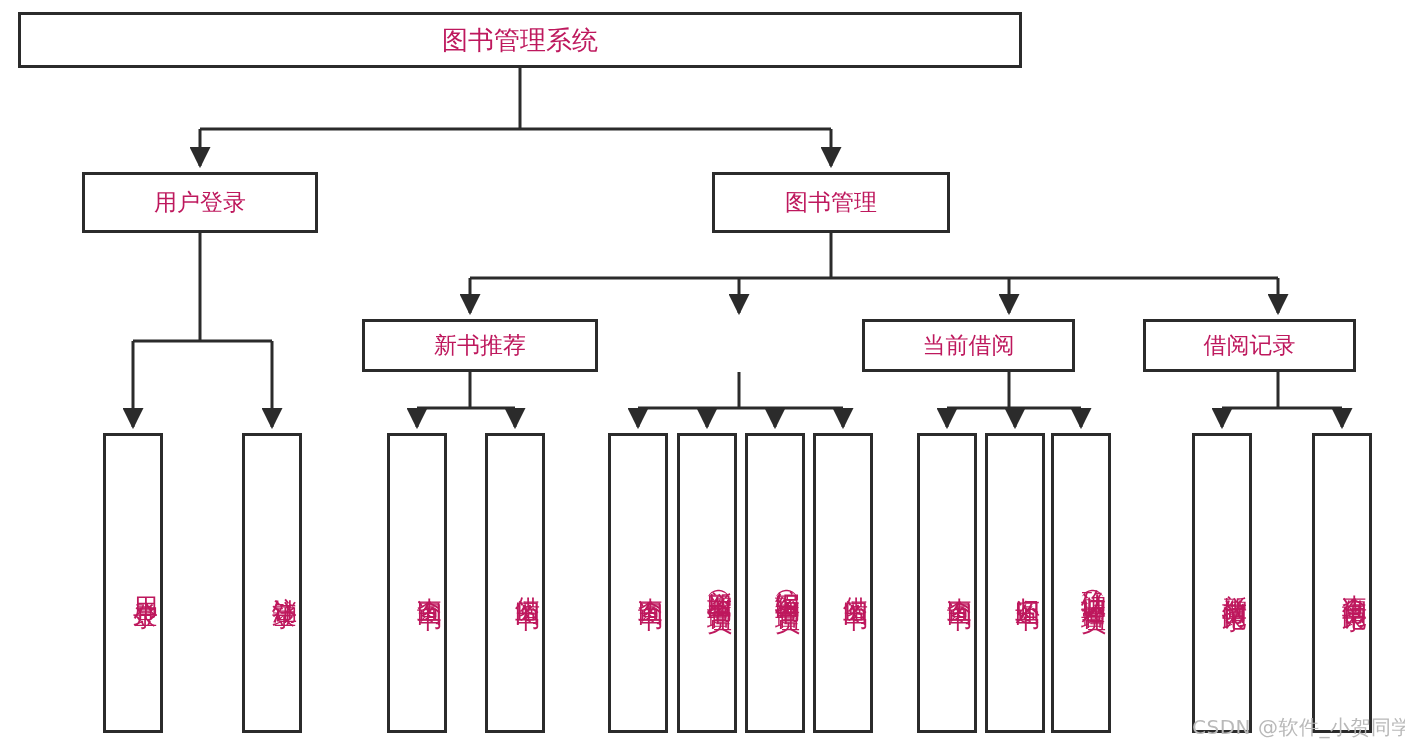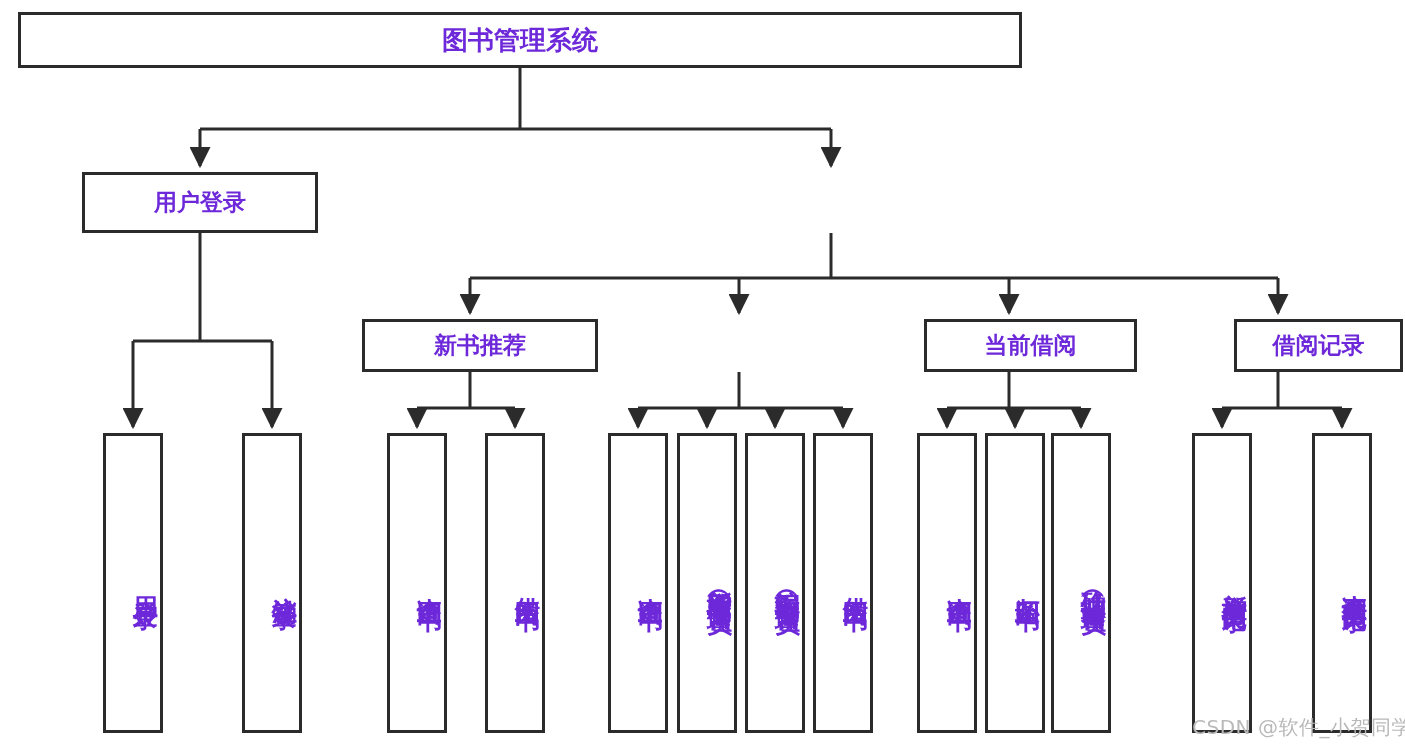--- a/index.html
+++ b/index.html
@@ -27,23 +27,22 @@
   }
   .node {
     position: absolute;
     box-sizing: border-box;
     background: #ffffff;
     border: 3px solid #2b2b2b;
     display: flex;
     align-items: center;
     justify-content: center;
     text-align: center;
-    color: #6d28d9;
+    color: #be185d;
     line-height: 1.18;
-    font-weight: bold;
   }
   .node.root {
     font-size: 26px;
     border-width: 3px;
   }
   .node.lvl1 {
     font-size: 23px;
   }
   .node.lvl2 {
     font-size: 23px;
@@ -127,28 +126,31 @@
     </g>
   </svg>
 
   <div class="node root" style="left: 18px; top: 12px; width: 1004px; height: 56px;">
     <span class="lbl">图书管理系统</span>
   </div>
 
   <div class="node lvl1" style="left: 82px; top: 172px; width: 236px; height: 61px;">
     <span class="lbl">用户登录</span>
   </div>
+  <div class="node lvl1" style="left: 712px; top: 172px; width: 238px; height: 61px;">
+    <span class="lbl">图书管理</span>
+  </div>
 
   <div class="node lvl2" style="left: 362px; top: 319px; width: 236px; height: 53px;">
     <span class="lbl">新书推荐</span>
   </div>
-  <div class="node lvl2" style="left: 924px; top: 319px; width: 213px; height: 53px;">
+  <div class="node lvl2" style="left: 862px; top: 319px; width: 213px; height: 53px;">
     <span class="lbl">当前借阅</span>
   </div>
-  <div class="node lvl2" style="left: 1234px; top: 319px; width: 169px; height: 53px;">
+  <div class="node lvl2" style="left: 1143px; top: 319px; width: 213px; height: 53px;">
     <span class="lbl">借阅记录</span>
   </div>
 
   <div class="node leaf" style="left: 103px; top: 433px; width: 60px; height: 300px;">
     <span class="lbl">用户登录</span>
   </div>
   <div class="node leaf" style="left: 242px; top: 433px; width: 60px; height: 300px;">
     <span class="lbl">注销登录</span>
   </div>
   <div class="node leaf" style="left: 387px; top: 433px; width: 60px; height: 300px;">

